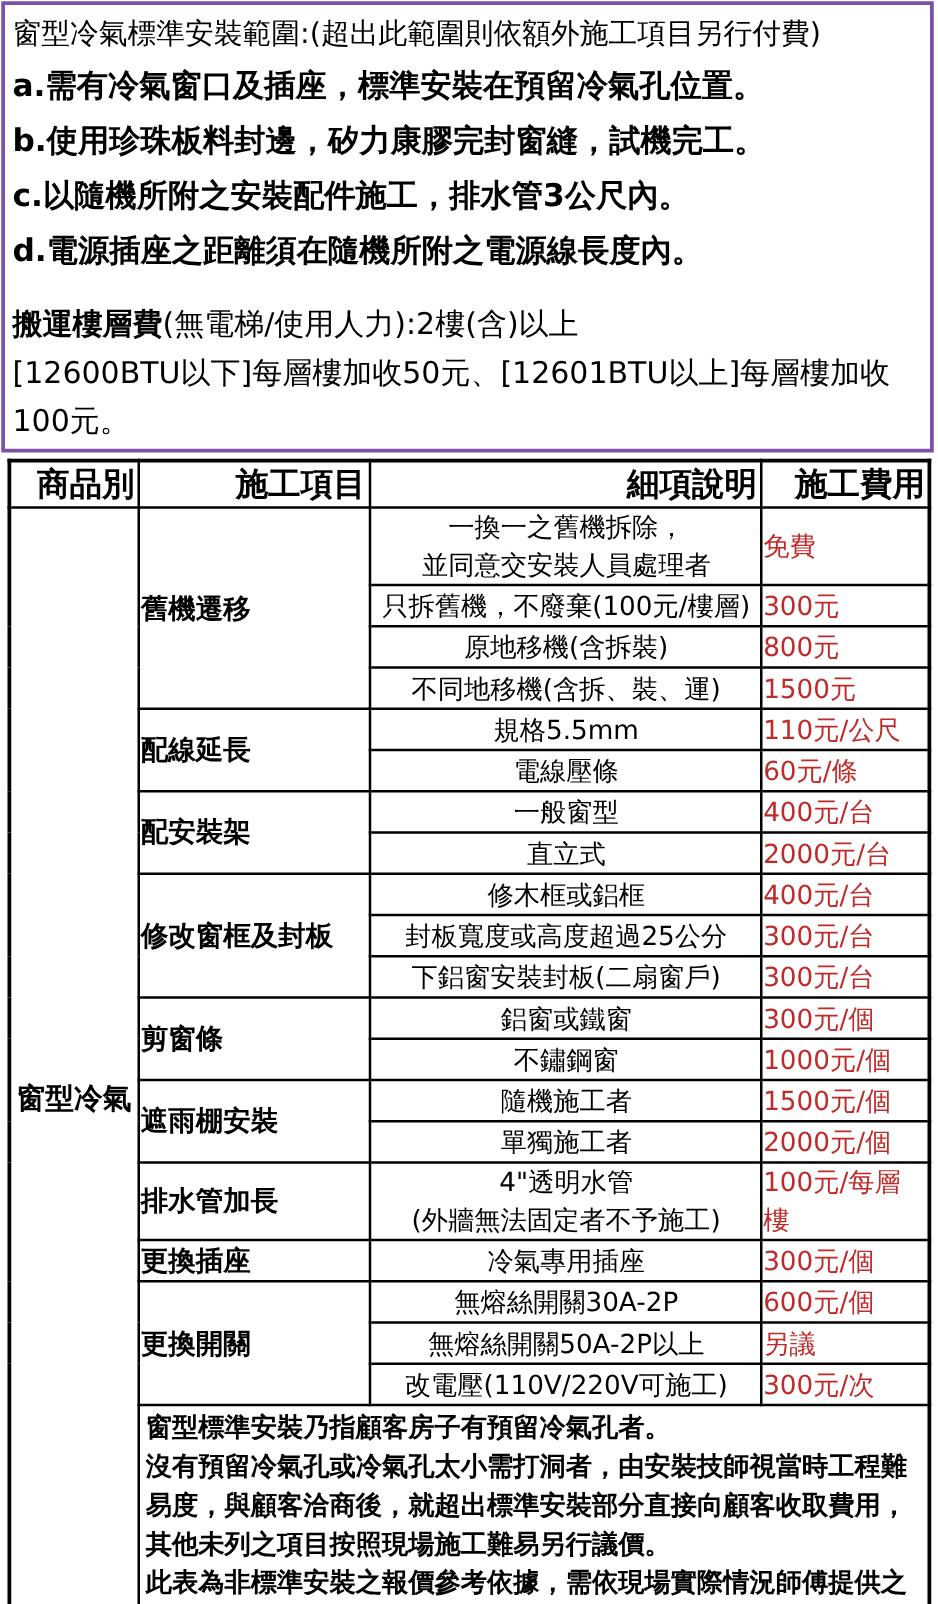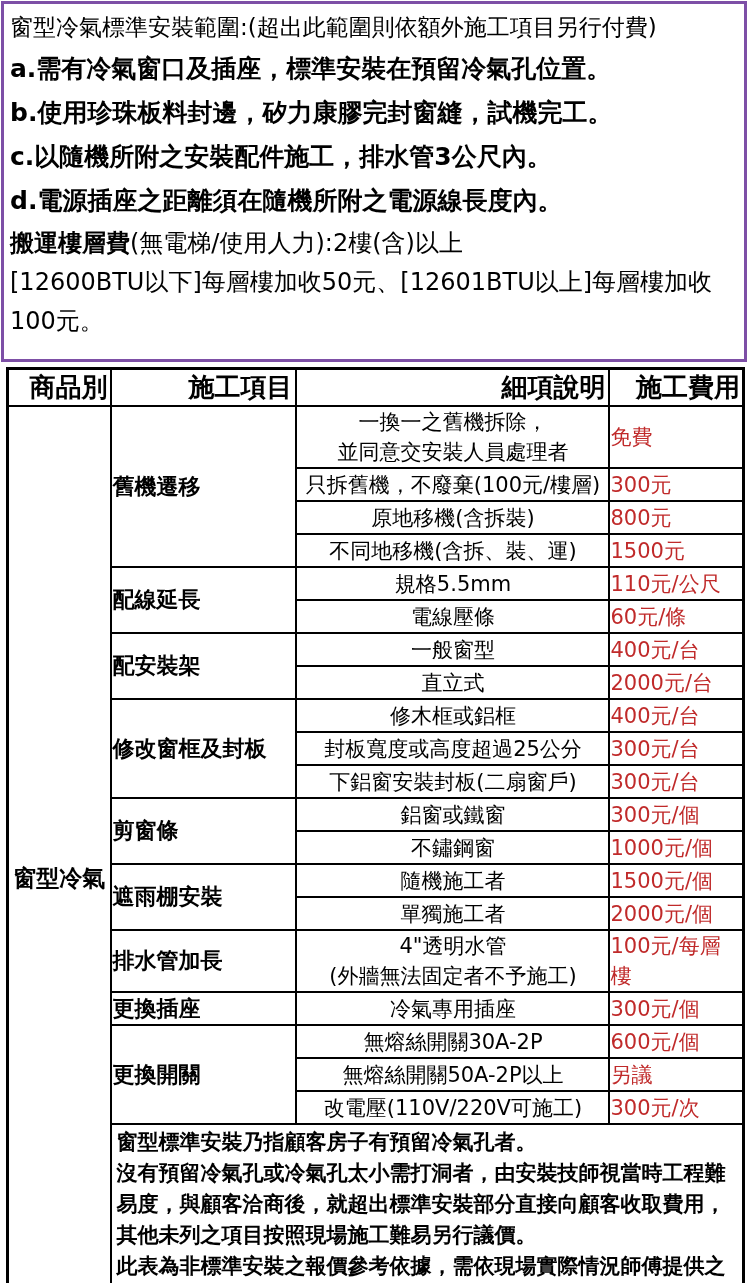--- a/index.html
+++ b/index.html
@@ -13,34 +13,34 @@
   .page {
     width: 750px;
     box-sizing: border-box;
   }
   
   .scope-box {
     box-sizing: border-box;
     margin: 1px 2px 0 1px;
     width: 746px;
     border: 3px solid #7d4fa6;
-    padding: 3px 8px 18px 6px;
+    padding: 3px 8px 2px 6px;
   }
   .scope-title {
     font-size: 23px;
     line-height: 40px;
     white-space: nowrap;
   }
   .scope-item {
     font-size: 25px;
     font-weight: 700;
     line-height: 44px;
     white-space: nowrap;
   }
-  .moving-block { }
+  .moving-block { margin-top: 16px; }
   .moving-line1 { font-size: 24px; line-height: 40px; }
   .moving-line1 b { font-weight: 700; }
   .moving-line2 { font-size: 24px; line-height: 39px; }
   
   table.fee-table {
     border-collapse: collapse;
     table-layout: fixed;
     width: 736px;
     margin: 5px 0 0 6px;
     border: 3px solid #000;

